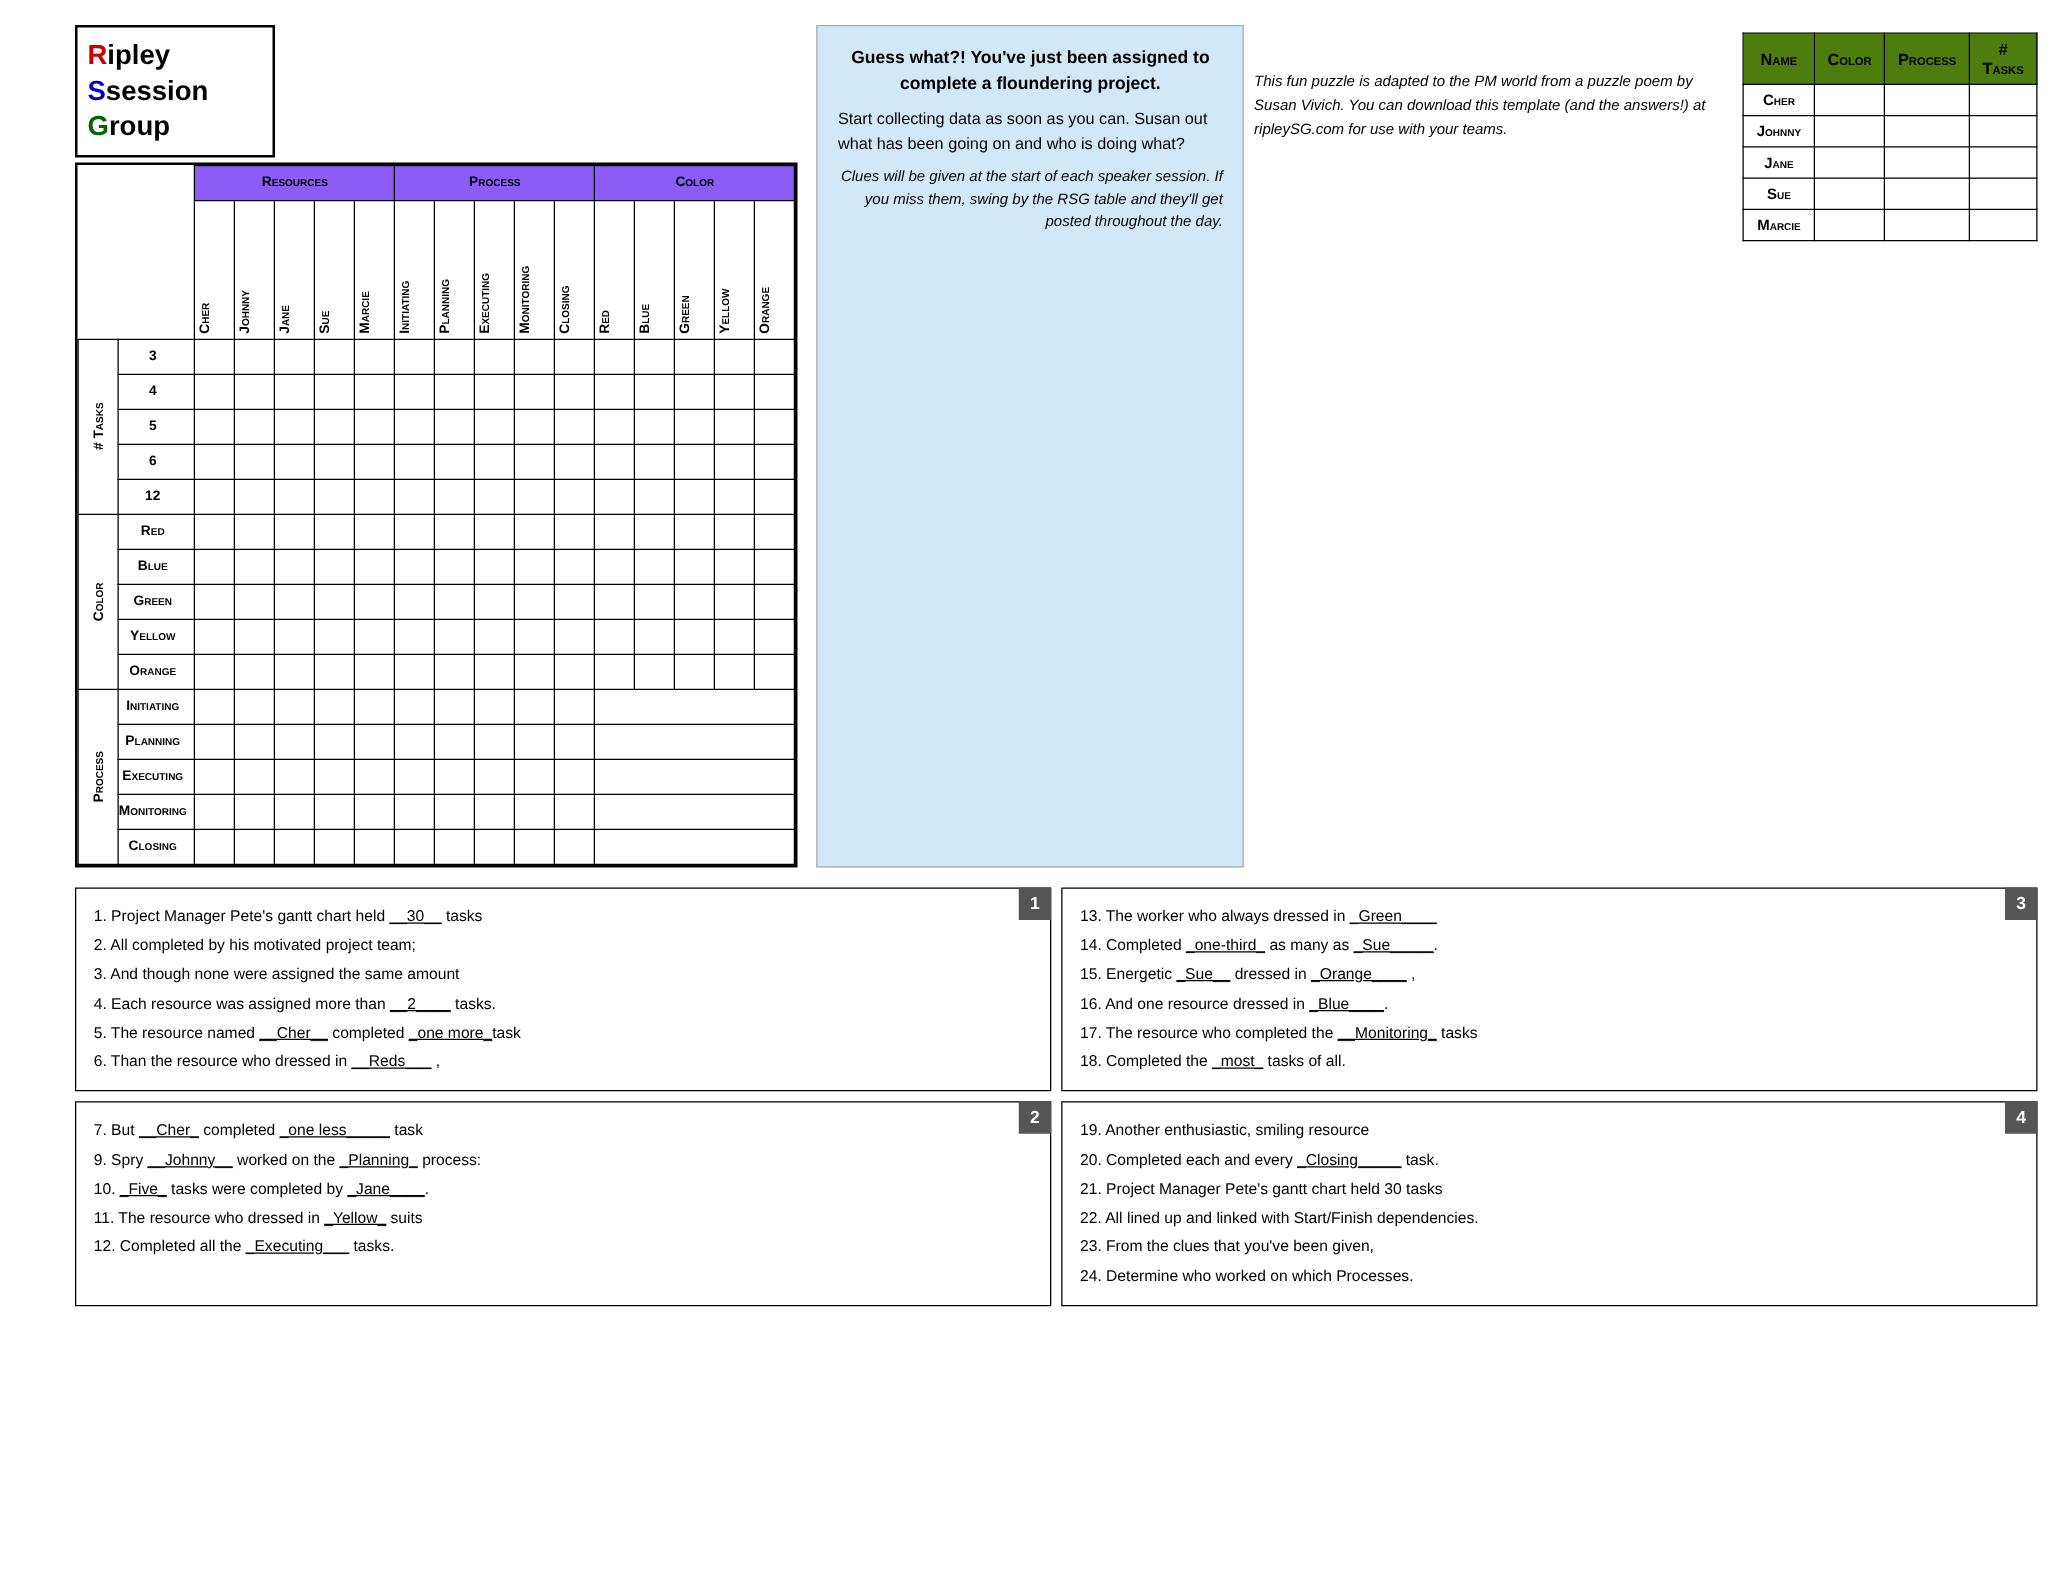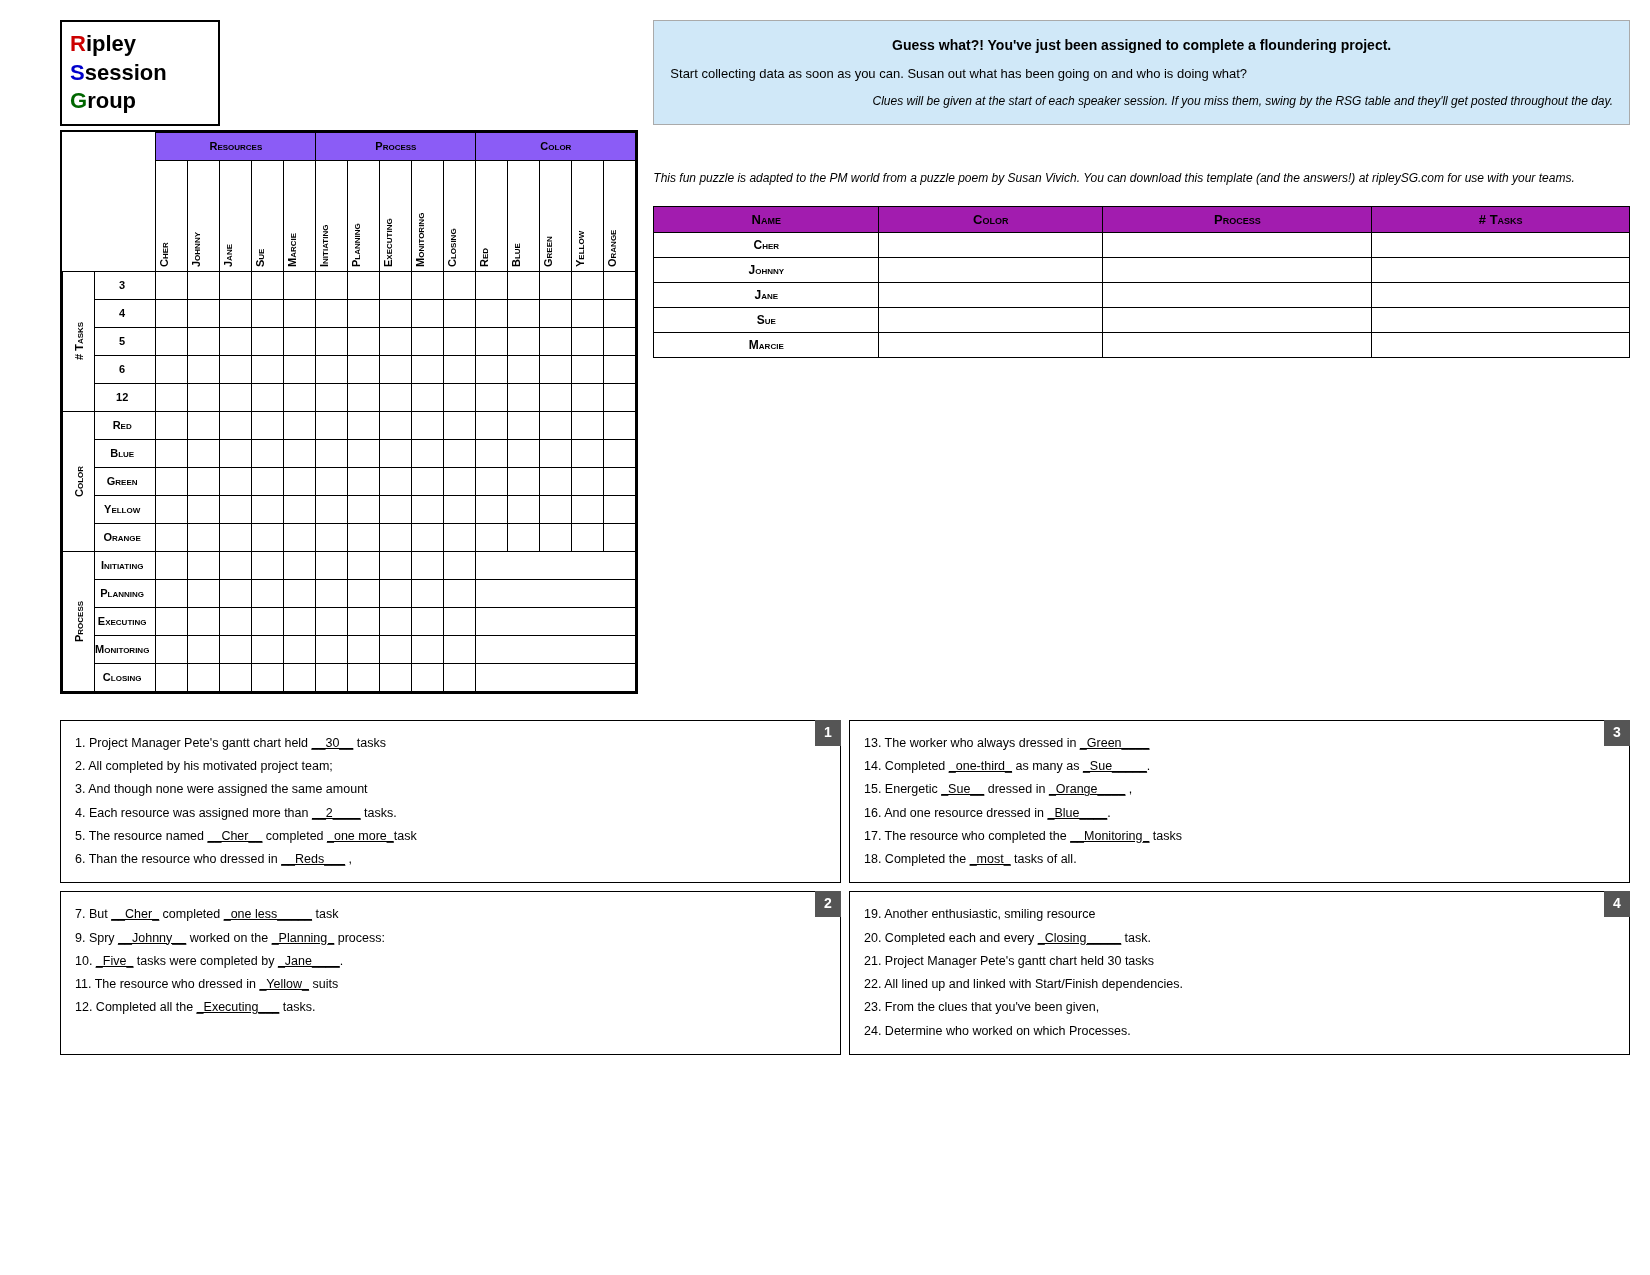--- a/index.html
+++ b/index.html
@@ -8,21 +8,21 @@
       font-family: Arial, sans-serif;
       width: 1650px;
       min-height: 1275px;
       padding: 20px;
       font-size: 13px;
     }
 
     .page-wrapper {
       display: flex;
       flex-direction: column;
-      gap: 22px;
+      gap: 12px;
       padding-left: 40px;
     }
 
     
     .logo-box {
       width: 160px;
       min-width: 160px;
       border: 2px solid #000;
       padding: 8px;
       font-size: 22px;
@@ -148,21 +148,21 @@
     table.summary-table th, table.summary-table td {
       border: 1px solid #000;
       padding: 5px 10px;
       text-align: center;
       font-size: 12px;
     }
     table.summary-table th {
       font-weight: bold;
       font-variant: small-caps;
       font-size: 13px;
-      background: #a21caf;
+      background: #4d7c0f;
     }
     table.summary-table .name-col {
       font-weight: bold;
       font-variant: small-caps;
       text-align: center;
     }
 
     
     .clues-section {
       display: grid;
@@ -204,21 +204,21 @@
       gap: 15px;
     }
 
     .left-grid-area {
       display: flex;
       flex-direction: column;
     }
 
     .right-area {
       display: flex;
-      flex-direction: column;
+      flex-direction: row;
       gap: 8px;
       flex: 1;
     }
   </style>
 </head>
 <body>
 
 <div class="page-wrapper">
 
   <div class="full-layout">

